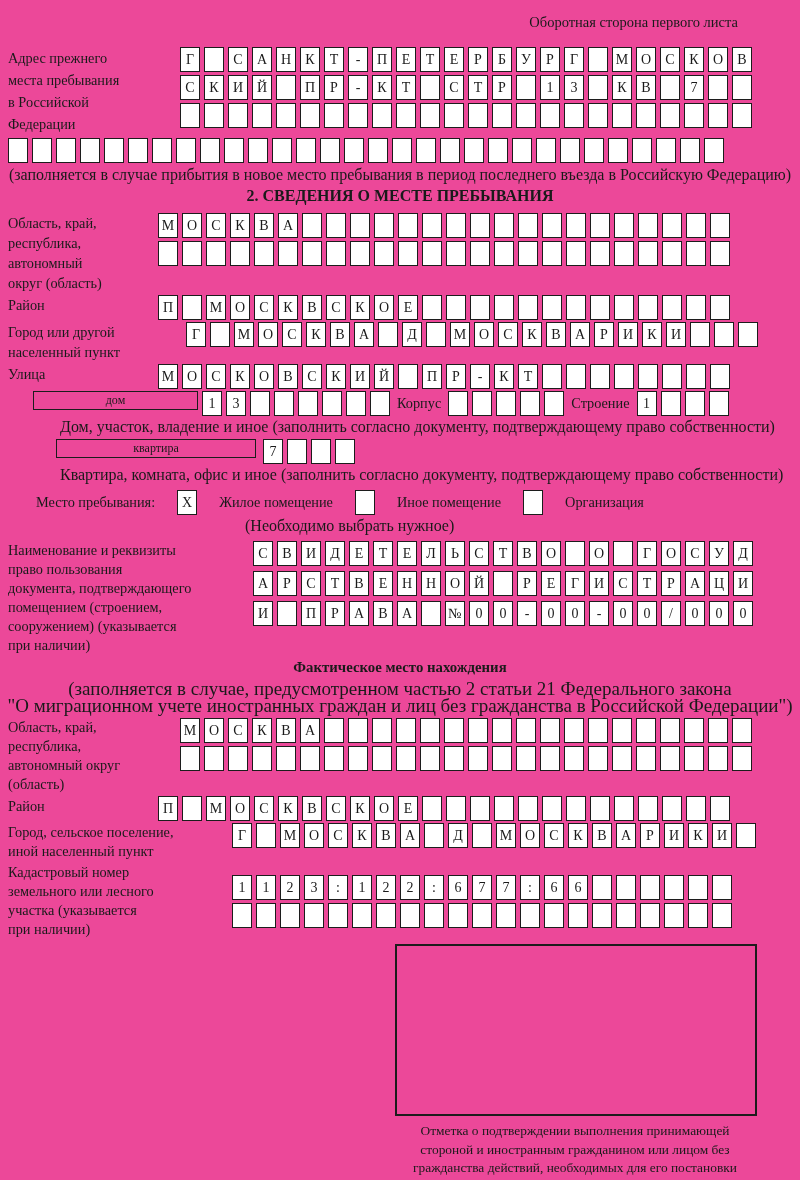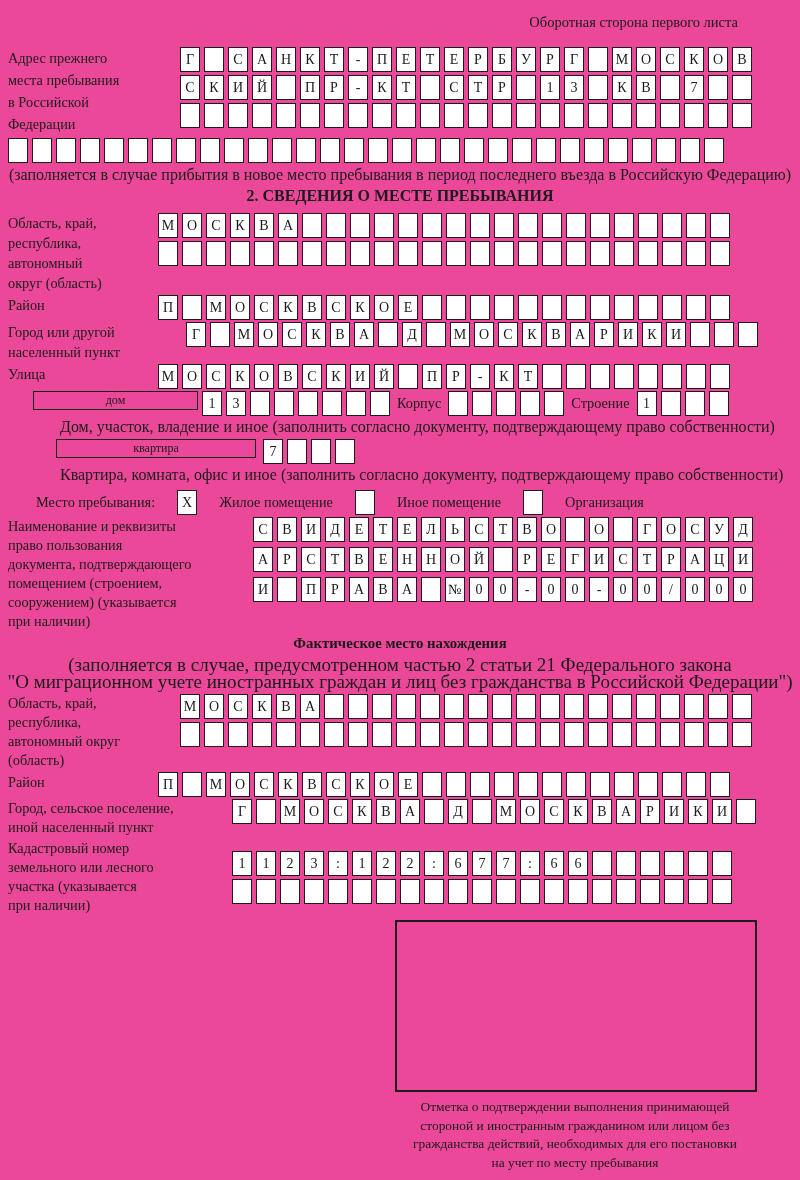--- a/index.html
+++ b/index.html
@@ -363,20 +363,21 @@
 
   <div class="place-row">
     <span>Место пребывания:</span>
     <div class="cell">X</div>
     <span>Жилое помещение</span>
     <div class="cell"></div>
     <span>Иное помещение</span>
     <div class="cell"></div>
     <span>Организация</span>
   </div>
+  <div class="caption note">(Необходимо выбрать нужное)</div>
 
   <div class="frow doc-block">
     <div class="flabel w245">
         <div>Наименование и реквизиты</div>
         <div>право пользования</div>
         <div>документа, подтверждающего</div>
         <div>помещением (строением,</div>
         <div>сооружением) (указывается</div>
         <div>при наличии)</div>
       </div>

